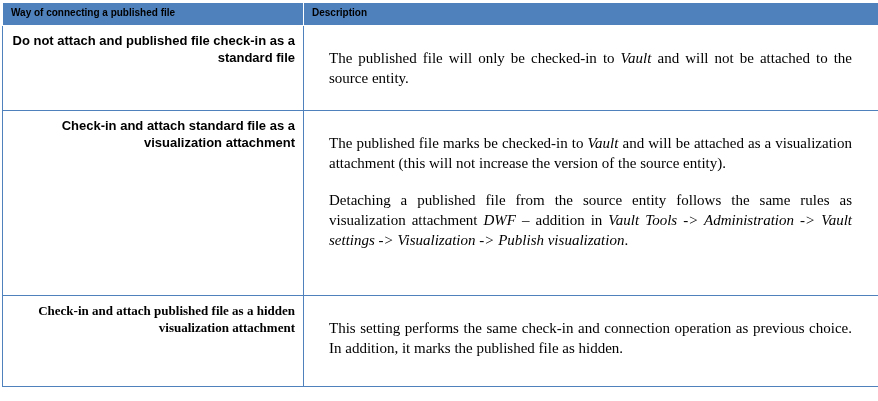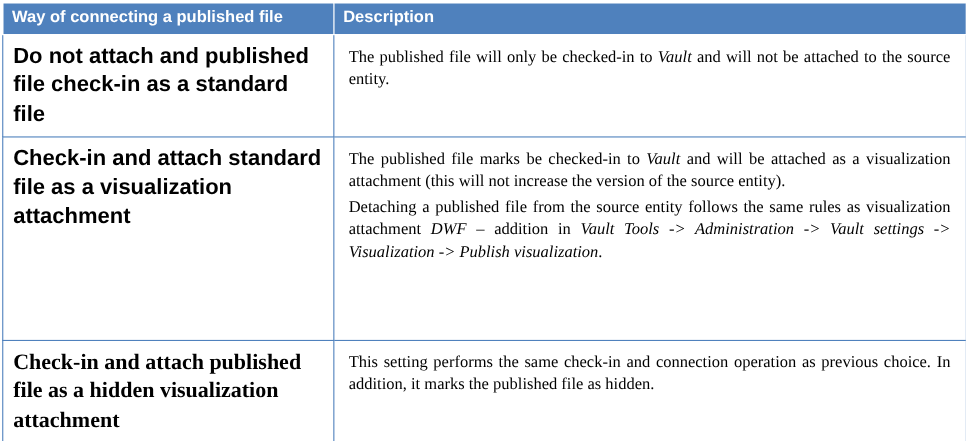--- a/index.html
+++ b/index.html
@@ -26,46 +26,47 @@
   .doc-table th, .doc-table td {
     border: 1px solid #ffffff;
     vertical-align: top;
     padding: 4px 8px 5px 8px;
   }
   .doc-table tbody td {
     border: 1px solid #4f81bd;
   }
   thead th {
     background: #4f81bd;
-    color: #ffffff;
+    color: #000000;
     font-family: "Liberation Sans", sans-serif;
     font-weight: bold;
-    font-size: 15px;
+    font-size: 10px;
     line-height: 1.25;
     text-align: left;
     border: 1px solid #4f81bd;
     padding: 6px 9px 7px 9px;
   }
   td.cell-way {
     font-family: "Liberation Sans", sans-serif;
     font-weight: bold;
-    font-size: 20px;
+    font-size: 13px;
     line-height: 1.33;
     padding: 6px 8px 6px 9px;
+    text-align: right;
   }
   td.cell-desc {
     font-family: "Liberation Serif", serif;
     font-size: 15px;
     line-height: 1.35;
     text-align: justify;
     text-justify: inter-word;
     padding: 6px 10px 6px 9px;
   }
   .cell-desc p {
-    margin: 4px;
+    margin: 16px;
   }
   .cell-desc p + p {
     margin-top: 1px;
   }
   em {
     font-style: italic;
   }
   .row-1 td { height: 55px; }
   .row-2 td { height: 172px; }
   .row-3 td { height: 78px; font-family: Liberation Serif, serif; }

